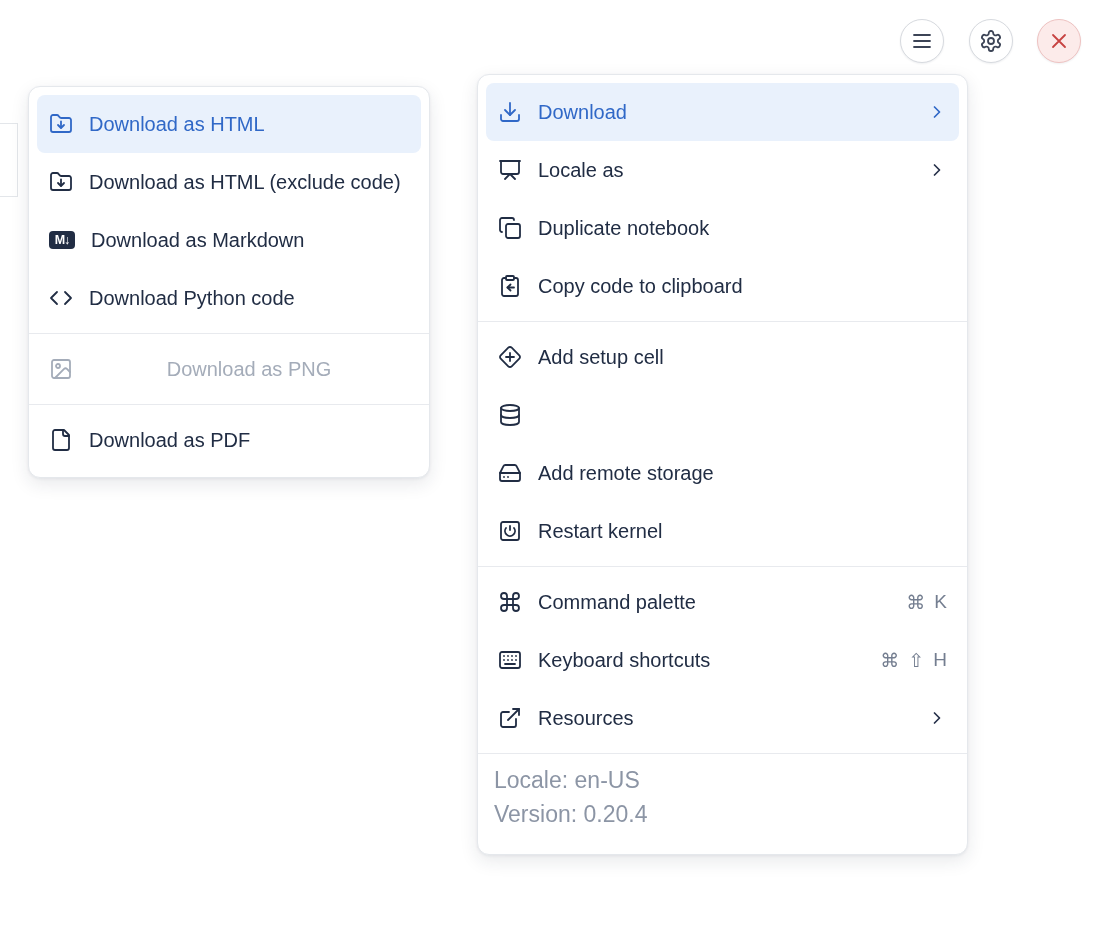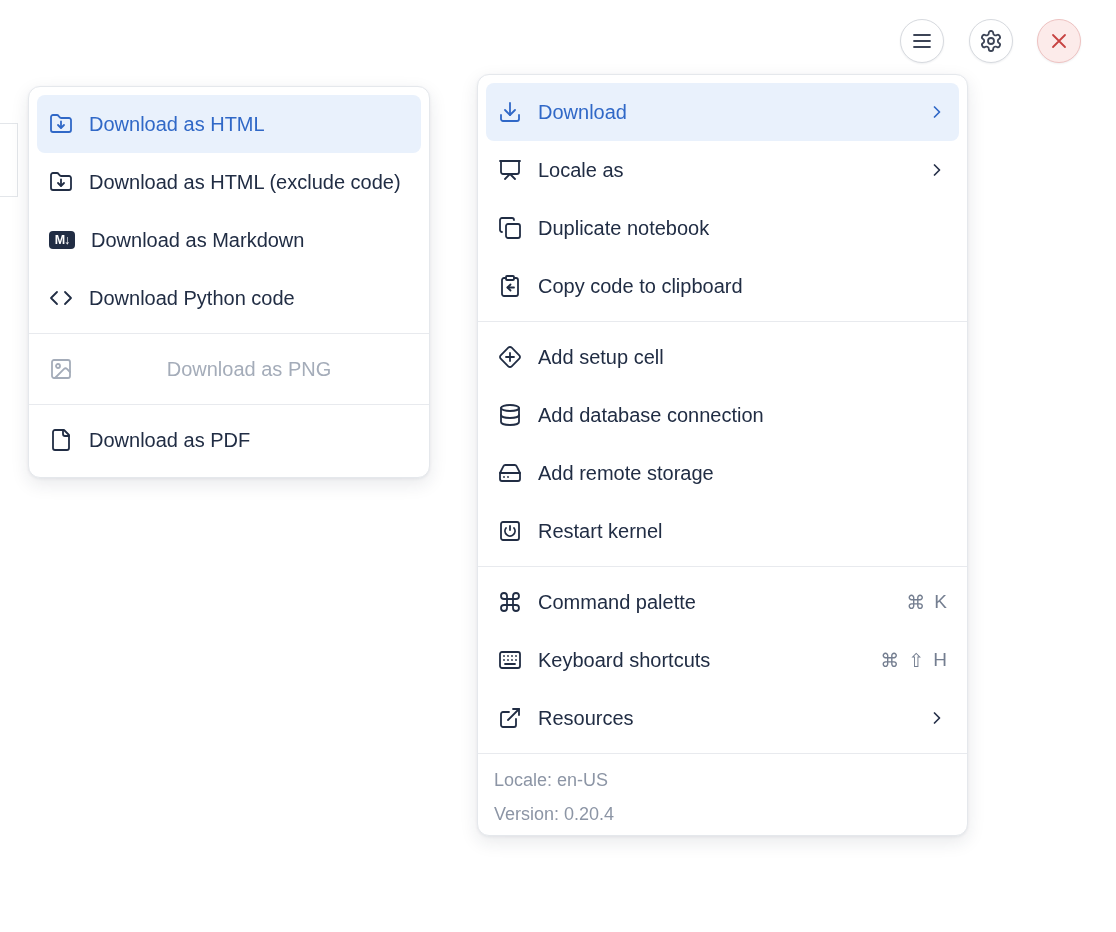--- a/index.html
+++ b/index.html
@@ -76,22 +76,22 @@
     border-radius: 4px;
     font-size: 12.5px; font-weight: bold; letter-spacing: -1px;
     display: flex; align-items: center; justify-content: center;
   }
 
   .divider { height: 1px; background: #e8eaee; margin: 6px -8px; }
 
   .menu-footer {
     border-top: 1px solid #e8eaee;
     margin: 6px -8px -8px;
-    padding: 9px 8px 4px 16px;
-    color: #8c95a5; font-size: 18px; line-height: 34px;
+    padding: 9px 8px 23px 16px;
+    color: #8c95a5; font-size: 23px; line-height: 34px;
   }
 </style>
 </head>
 <body>
 
 <div class="stage">
 
   <div class="bg-edge"></div>
 
   <button class="toolbar-btn" id="btn-menu">
@@ -240,21 +240,20 @@
           <span class="label">Add setup cell</span>
         </div>
         <div class="row">
           <span class="icon">
             <svg viewBox="0 0 24 24">
               <ellipse cx="12" cy="5" rx="9" ry="3"></ellipse>
               <path d="M3 5v14a9 3 0 0 0 18 0V5"></path>
               <path d="M3 12a9 3 0 0 0 18 0"></path>
             </svg>
           </span>
-          <span class="label">Add database connection</span>
         </div>
         <div class="row">
           <span class="icon">
             <svg viewBox="0 0 24 24">
               <path d="M22 12H2"></path>
               <path d="M5.45 5.11 2 12v6a2 2 0 0 0 2 2h16a2 2 0 0 0 2-2v-6l-3.45-6.89A2 2 0 0 0 16.76 4H7.24a2 2 0 0 0-1.79 1.11z"></path>
               <path d="M6 16h.01"></path>
               <path d="M10 16h.01"></path>
             </svg>
           </span>

